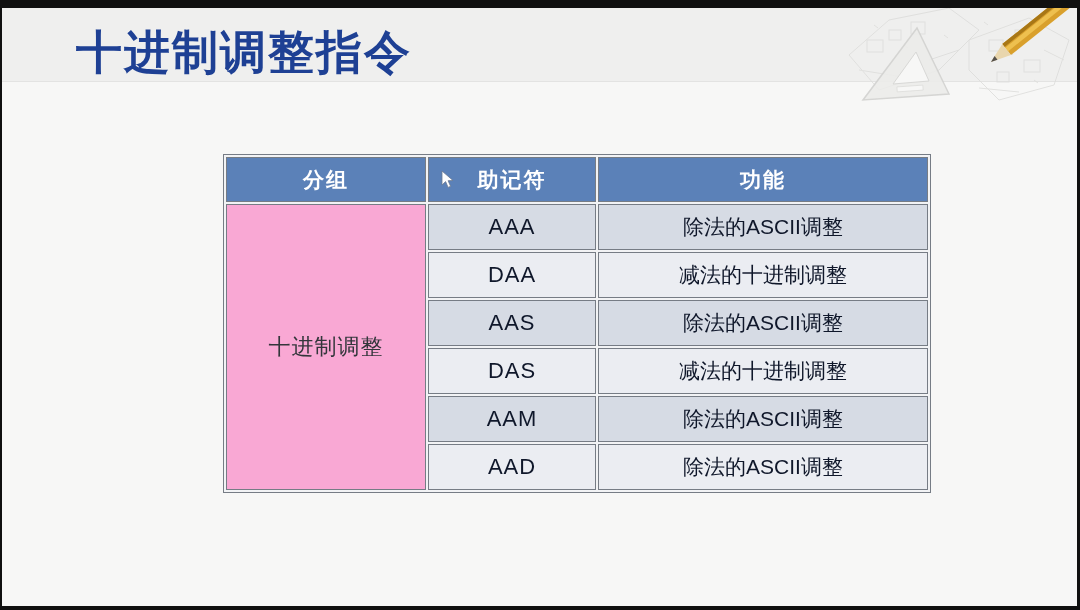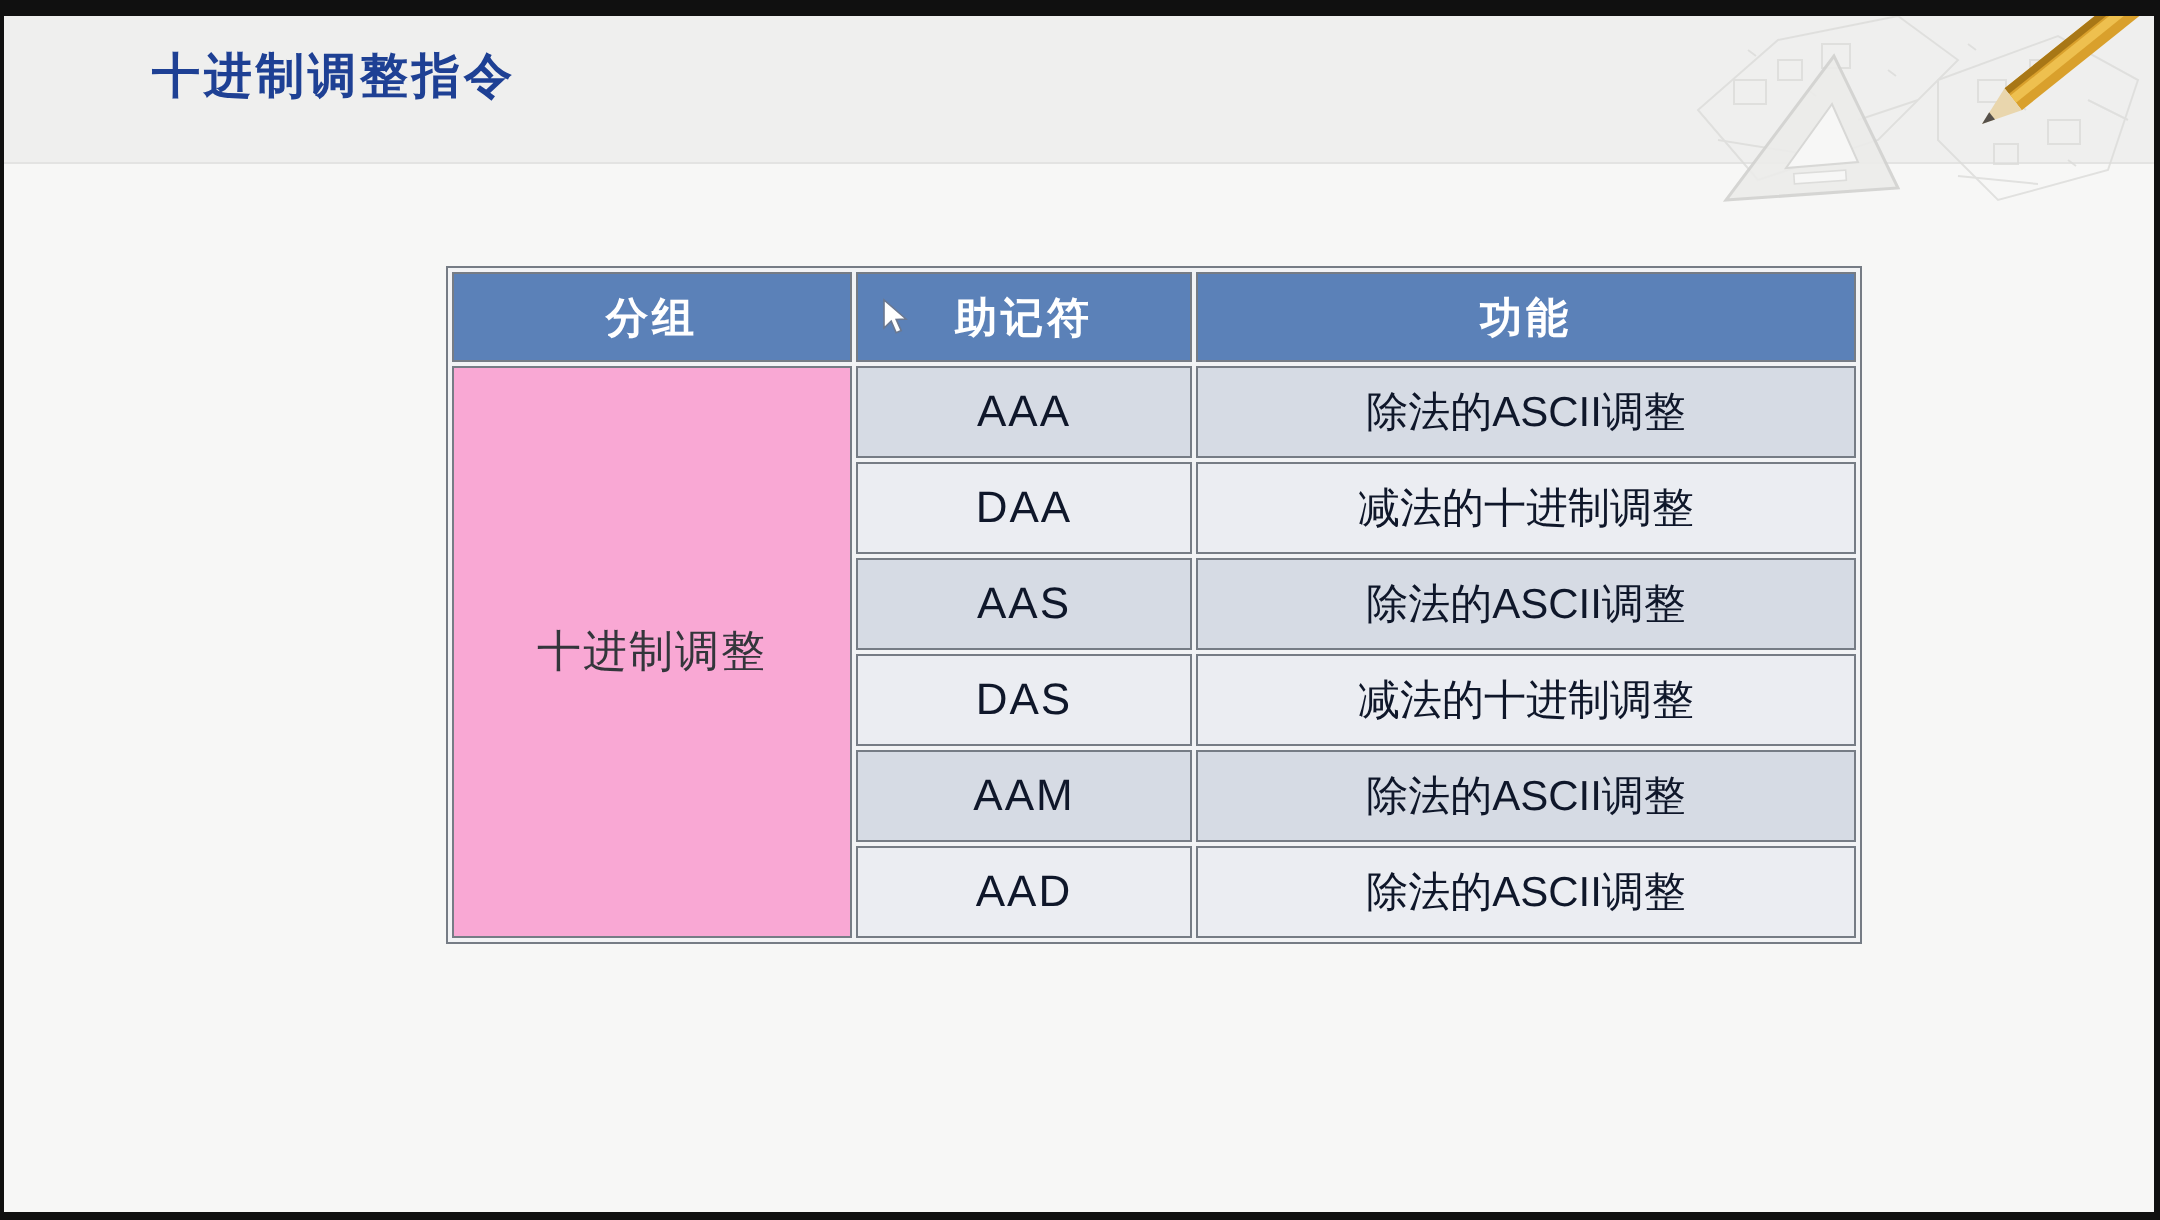--- a/index.html
+++ b/index.html
@@ -30,29 +30,29 @@
   }
   .decoration {
     position: absolute;
     top: -8px; right: 0;
     width: 258px; height: 118px;
     pointer-events: none;
   }
   .slide-title {
     position: absolute;
     top: 14px; left: 74px;
-    font-size: 24px;
+    font-size: 46px;
     font-weight: 800;
     letter-spacing: 2px;
     color: #1e4094;
   }
   
   .table-wrap {
     position: absolute;
-    top: 125px; left: 194px; padding-left: 27px;
+    top: 146px; left: 194px; padding-left: 27px;
   }
   table.insn {
     border-collapse: separate;
     border-spacing: 2px;
     border: 1px solid #767c85;
     background: #f2f3f5;
   }
   table.insn th, table.insn td {
     border: 1px solid #767c85;
     text-align: center;

